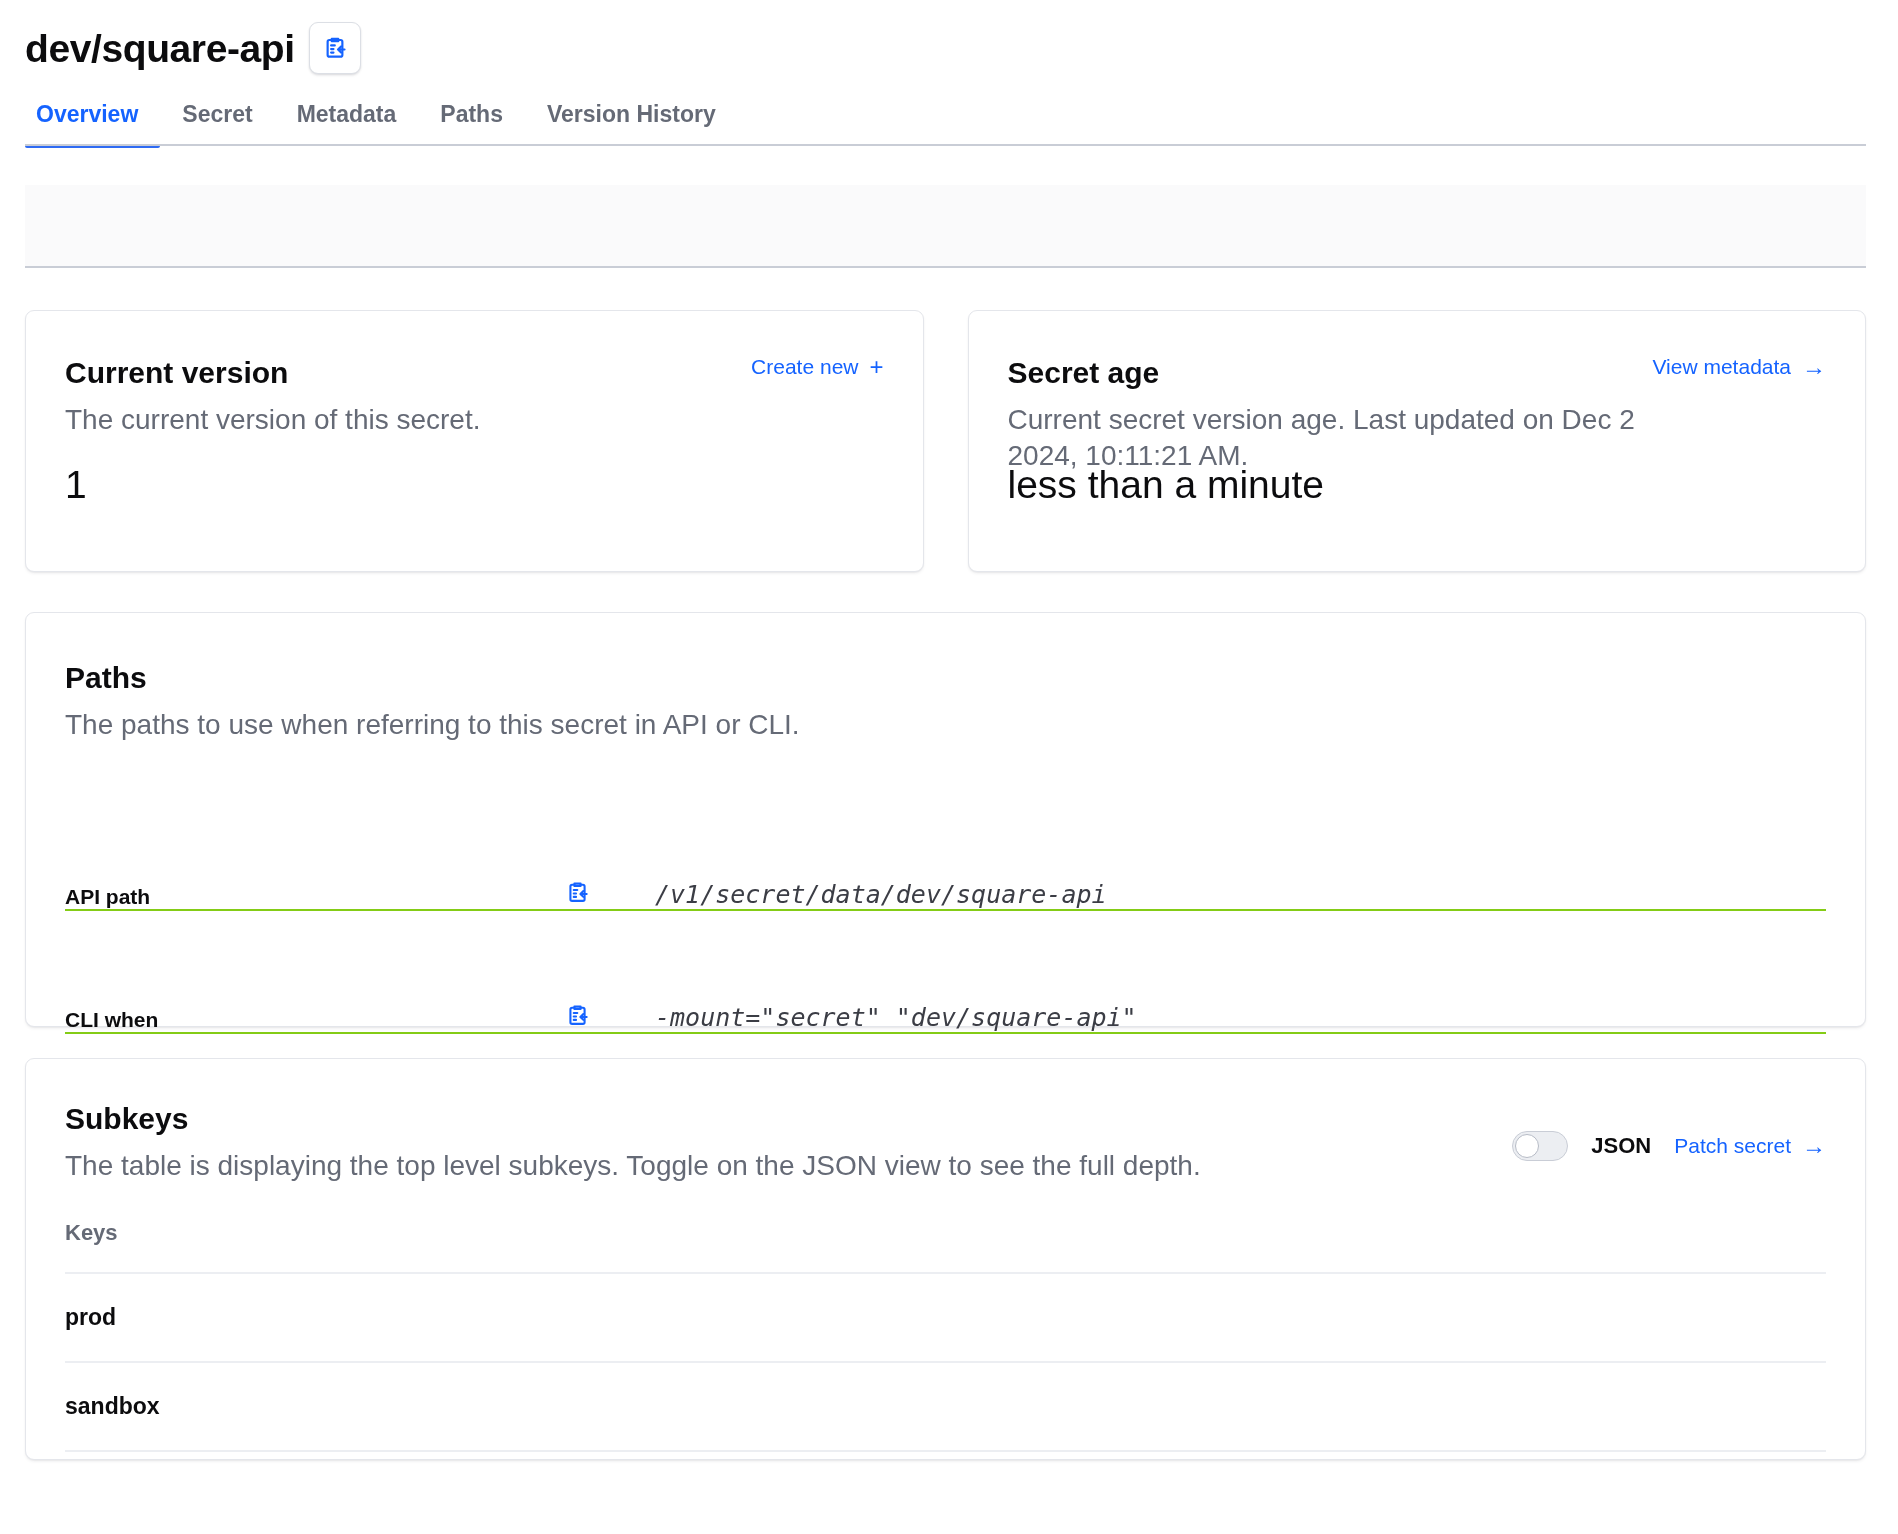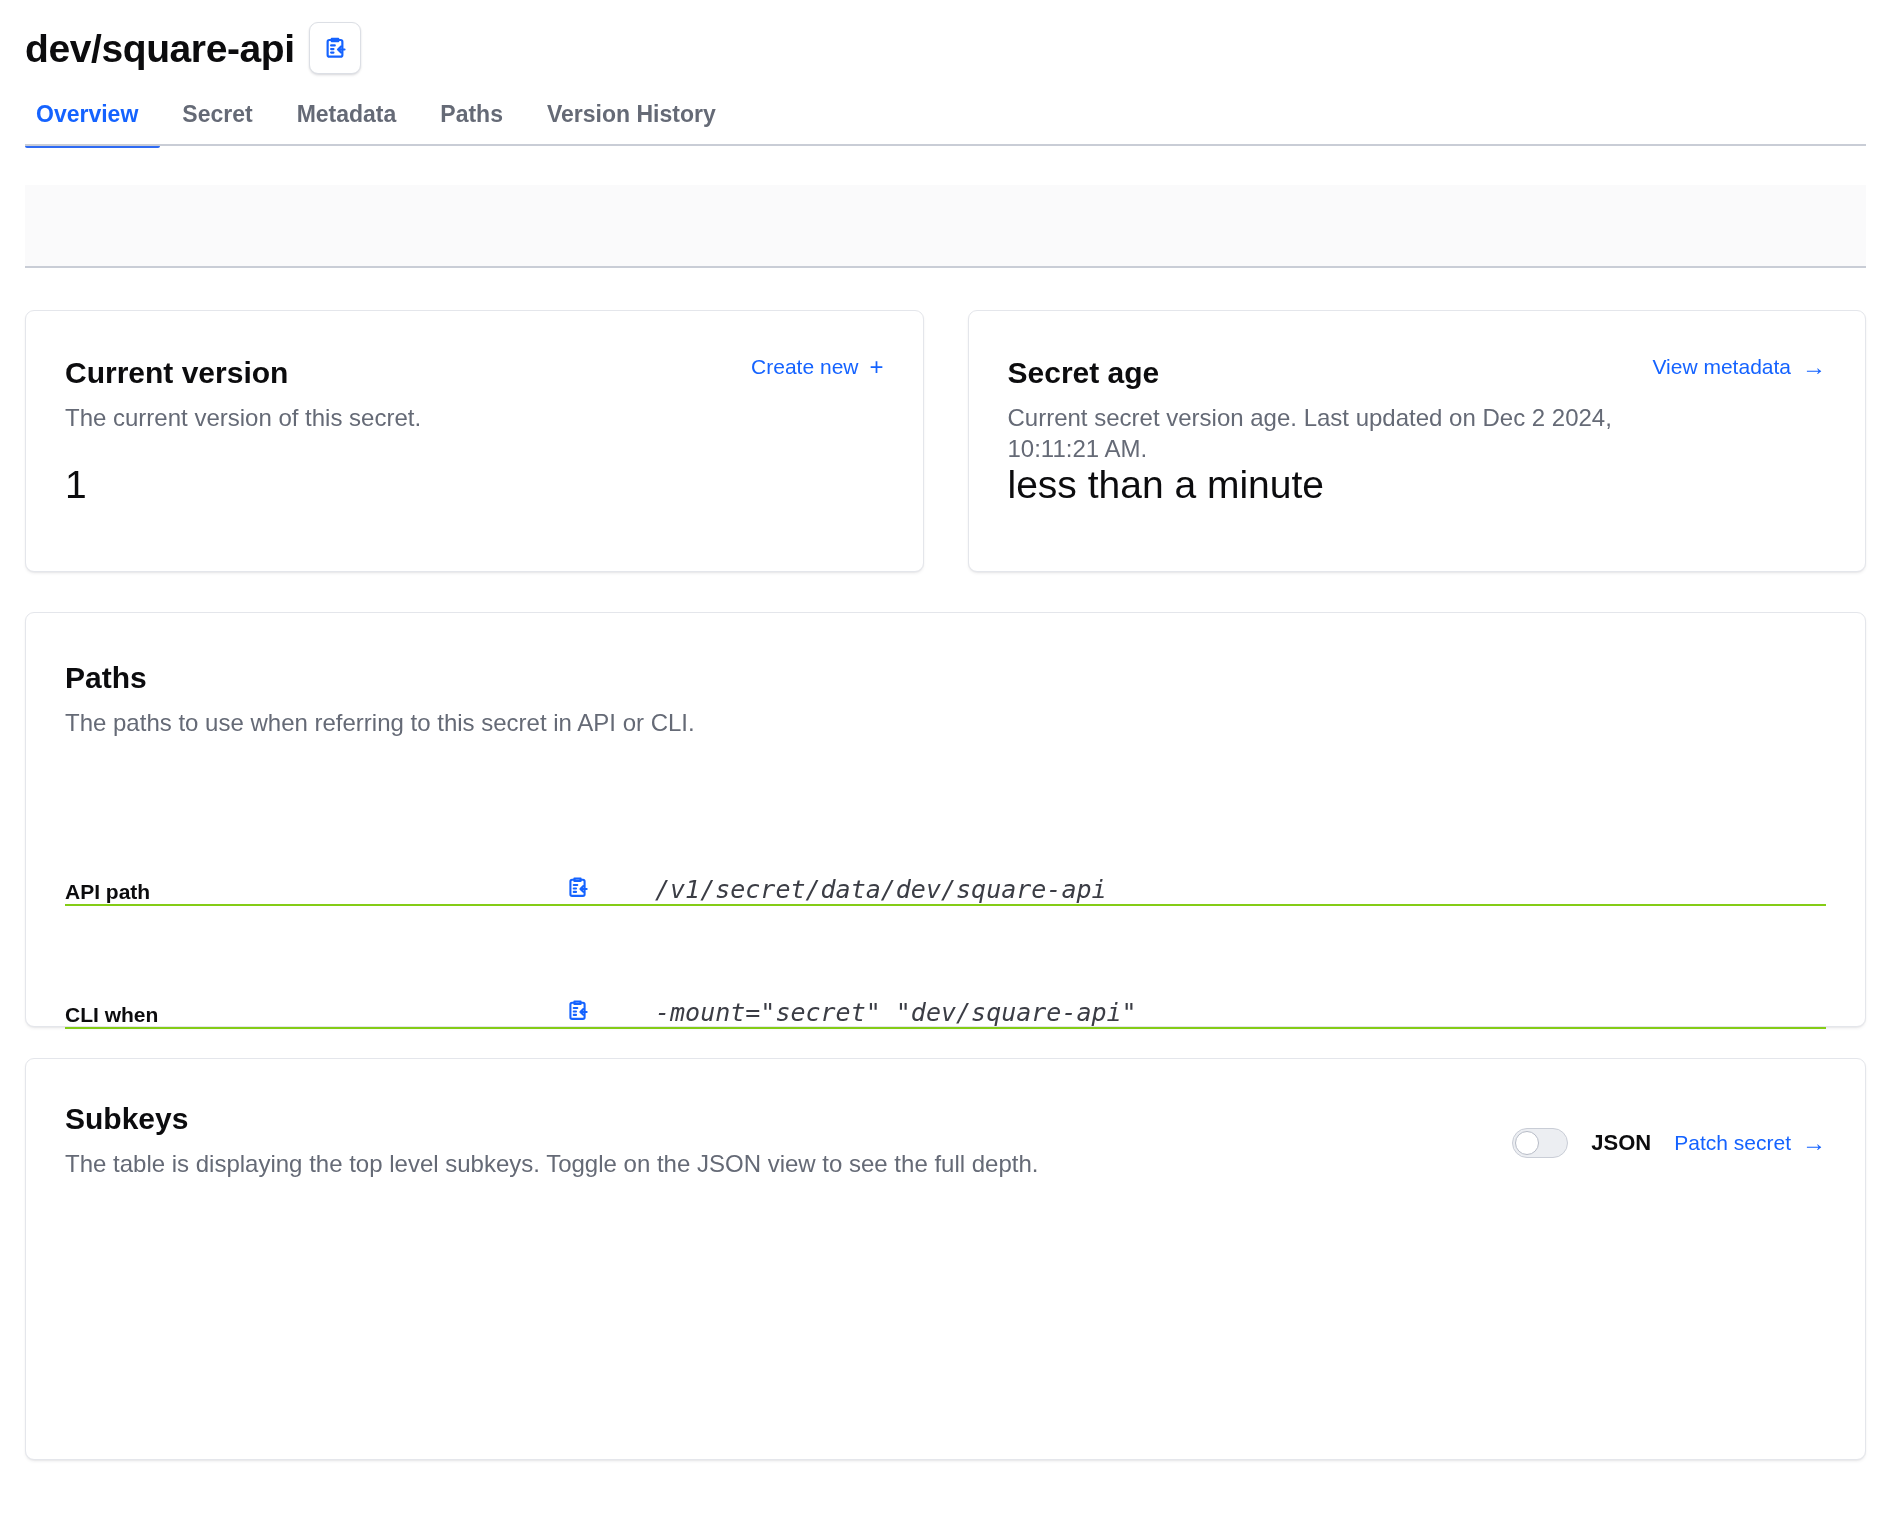--- a/index.html
+++ b/index.html
@@ -67,21 +67,21 @@
   .card {
     background: #ffffff;
     border: 1px solid #e4e6eb;
     border-radius: 9px;
     box-shadow: 0 2px 3px rgba(16,20,36,0.05), 0 1px 1px rgba(16,20,36,0.04);
   }
   .card-title {
     font-size: 30px; font-weight: 700; color: #0c0c0e; line-height: 1.2;
   }
   .card-sub {
-    font-size: 24px; color: #656a76; margin-top: 11px; line-height: 1.3;
+    font-size: 28px; color: #656a76; margin-top: 11px; line-height: 1.3;
   }
   .card-link {
     font-size: 21px; color: #1563ff; cursor: pointer;
     display: inline-flex; align-items: center; gap: 11px;
     white-space: nowrap;
   }
   .card-link .glyph { font-size: 24px; line-height: 1; }
   .big-value {
     font-size: 39px; color: #0c0c0e; line-height: 1.1;
   }
@@ -271,15 +271,24 @@
           <div class="knob"></div>
         </div>
         <div class="toggle-label">JSON</div>
         <a class="card-link">
           <span>Patch secret</span>
           <span class="glyph">→</span>
         </a>
       </div>
     </div>
 
+    <div class="keys-table">
+      <div class="keys-header">Keys</div>
+      <div class="key-row">
+        <span>prod</span>
+      </div>
+      <div class="key-row">
+        <span>sandbox</span>
+      </div>
+    </div>
   </div>
 
 </div>
 
 </body></html>

